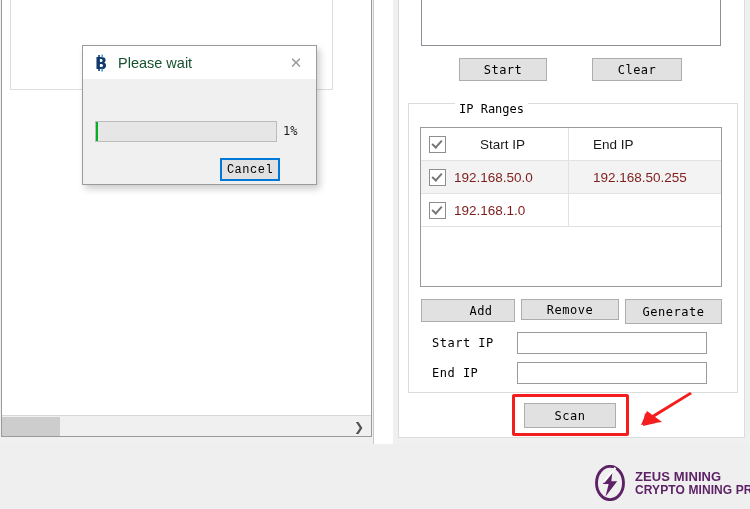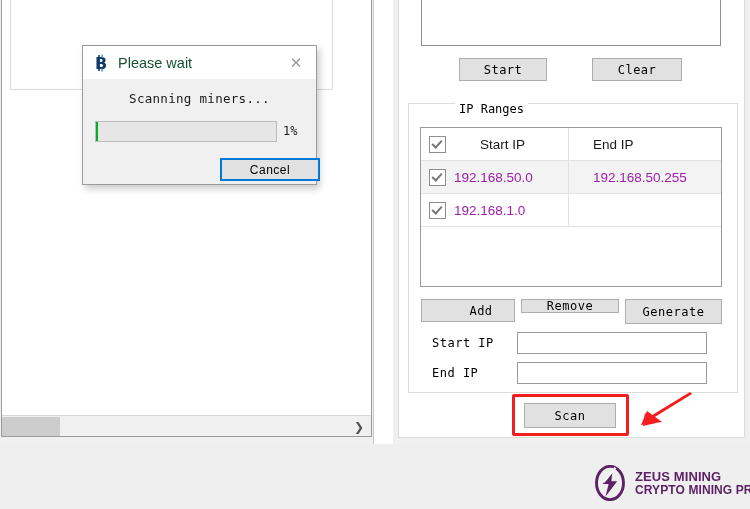--- a/index.html
+++ b/index.html
@@ -241,34 +241,34 @@
     top: 1px;
     width: 4px;
     height: 8px;
     border: solid #767676;
     border-width: 0 2px 2px 0;
     transform: rotate(42deg);
   }
   .ip-text {
     font-family: "Liberation Sans", sans-serif;
     font-size: 13.5px;
-    color: #a21caf;
+    color: #7f1d1d;
   }
   .ip-head-text {
     font-family: "Liberation Sans", sans-serif;
     font-size: 13.5px;
     color: #1a1a1a;
     padding-left: 26px;
   }
   .ip-head-text.end { padding-left: 0px; }
   .ip-blank { height: 58px; background: #ffffff; }
 
   
   #btn-add      { left: 421px; top: 299px; width: 94px; height: 23px; padding-left: 26px; }
-  #btn-remove   { left: 521px; top: 299px; width: 98px; height: 14px; }
+  #btn-remove   { left: 521px; top: 299px; width: 98px; height: 21px; }
   #btn-generate { left: 625px; top: 299px; width: 97px; height: 25px; }
 
   .field-label {
     position: absolute;
     font-family: "DejaVu Sans Mono", monospace;
     font-size: 12px;
     color: #000;
     letter-spacing: 0.5px;
   }
   #lbl-start { left: 432px; top: 336px; }
@@ -402,29 +402,29 @@
     left: 200px;
     top: 45px;
     font-family: "DejaVu Sans Mono", monospace;
     font-size: 12px;
     color: #1a1a1a;
   }
   .dlg-cancel {
     position: absolute;
     left: 137px;
     top: 79px;
-    width: 100px;
+    width: 60px;
     height: 23px;
     background: #e1e1e1;
     border: 2px solid #0078d7;
     box-sizing: border-box;
     display: flex;
     align-items: center;
     justify-content: center;
-    font-family: Liberation Sans, sans-serif;
+    font-family: Liberation Mono, monospace;
     font-size: 12px;
     color: #000;
     letter-spacing: 0.5px;
   }
 
   
   .logo {
     position: absolute;
     left: 592px;
     top: 463px;
@@ -541,21 +541,20 @@
           <text x="3" y="15" font-family="DejaVu Sans, sans-serif" font-size="16" font-weight="bold" fill="#123a6d">B</text>
           <rect x="6.2" y="1" width="1.6" height="16" fill="#123a6d"></rect>
           <rect x="9.4" y="0.6" width="1.5" height="3" fill="#2f9ae0"></rect>
           <rect x="9.4" y="14.5" width="1.5" height="3" fill="#2f9ae0"></rect>
         </svg>
       </div>
       <span class="dlg-title-text">Please wait</span>
       <div class="dlg-close">✕</div>
     </div>
     <div class="dlg-body">
-      <div class="dlg-msg">Scanning miners...</div>
       <div class="progress-track">
         <div class="progress-fill" id="progress-fill" style="width: 1%; background: rgb(6, 176, 37);"></div>
       </div>
       <div class="progress-pct">1%</div>
       <div class="dlg-cancel">Cancel</div>
     </div>
   </div>
 
   <div class="logo">
     <svg class="logo-mark" viewBox="0 0 40 40">

